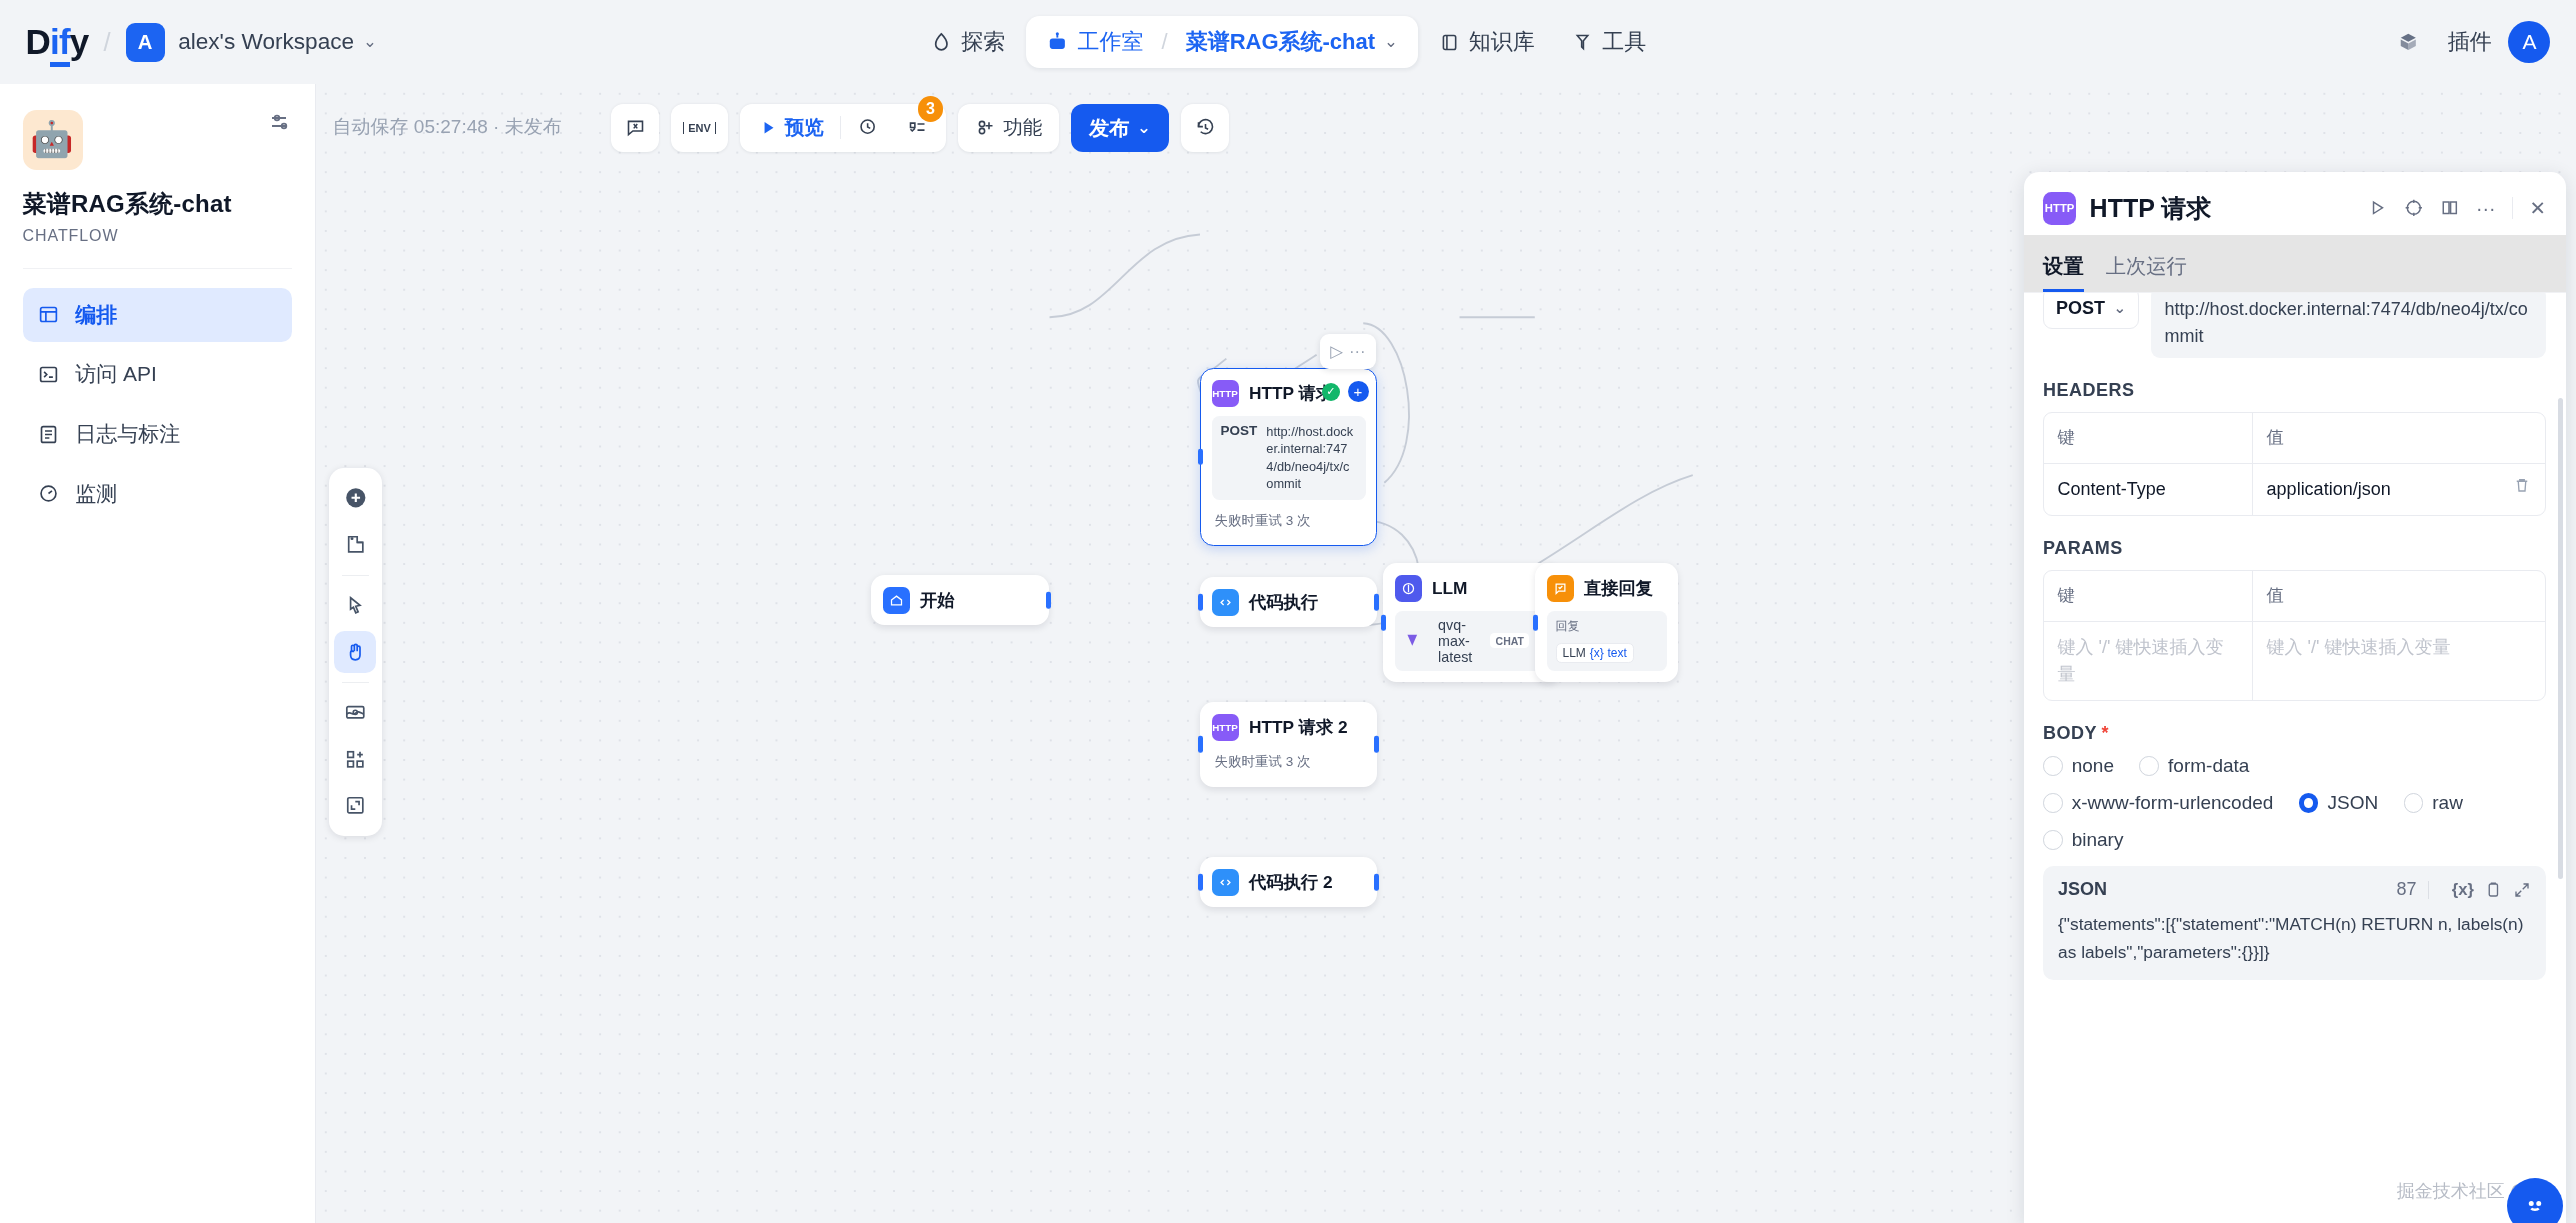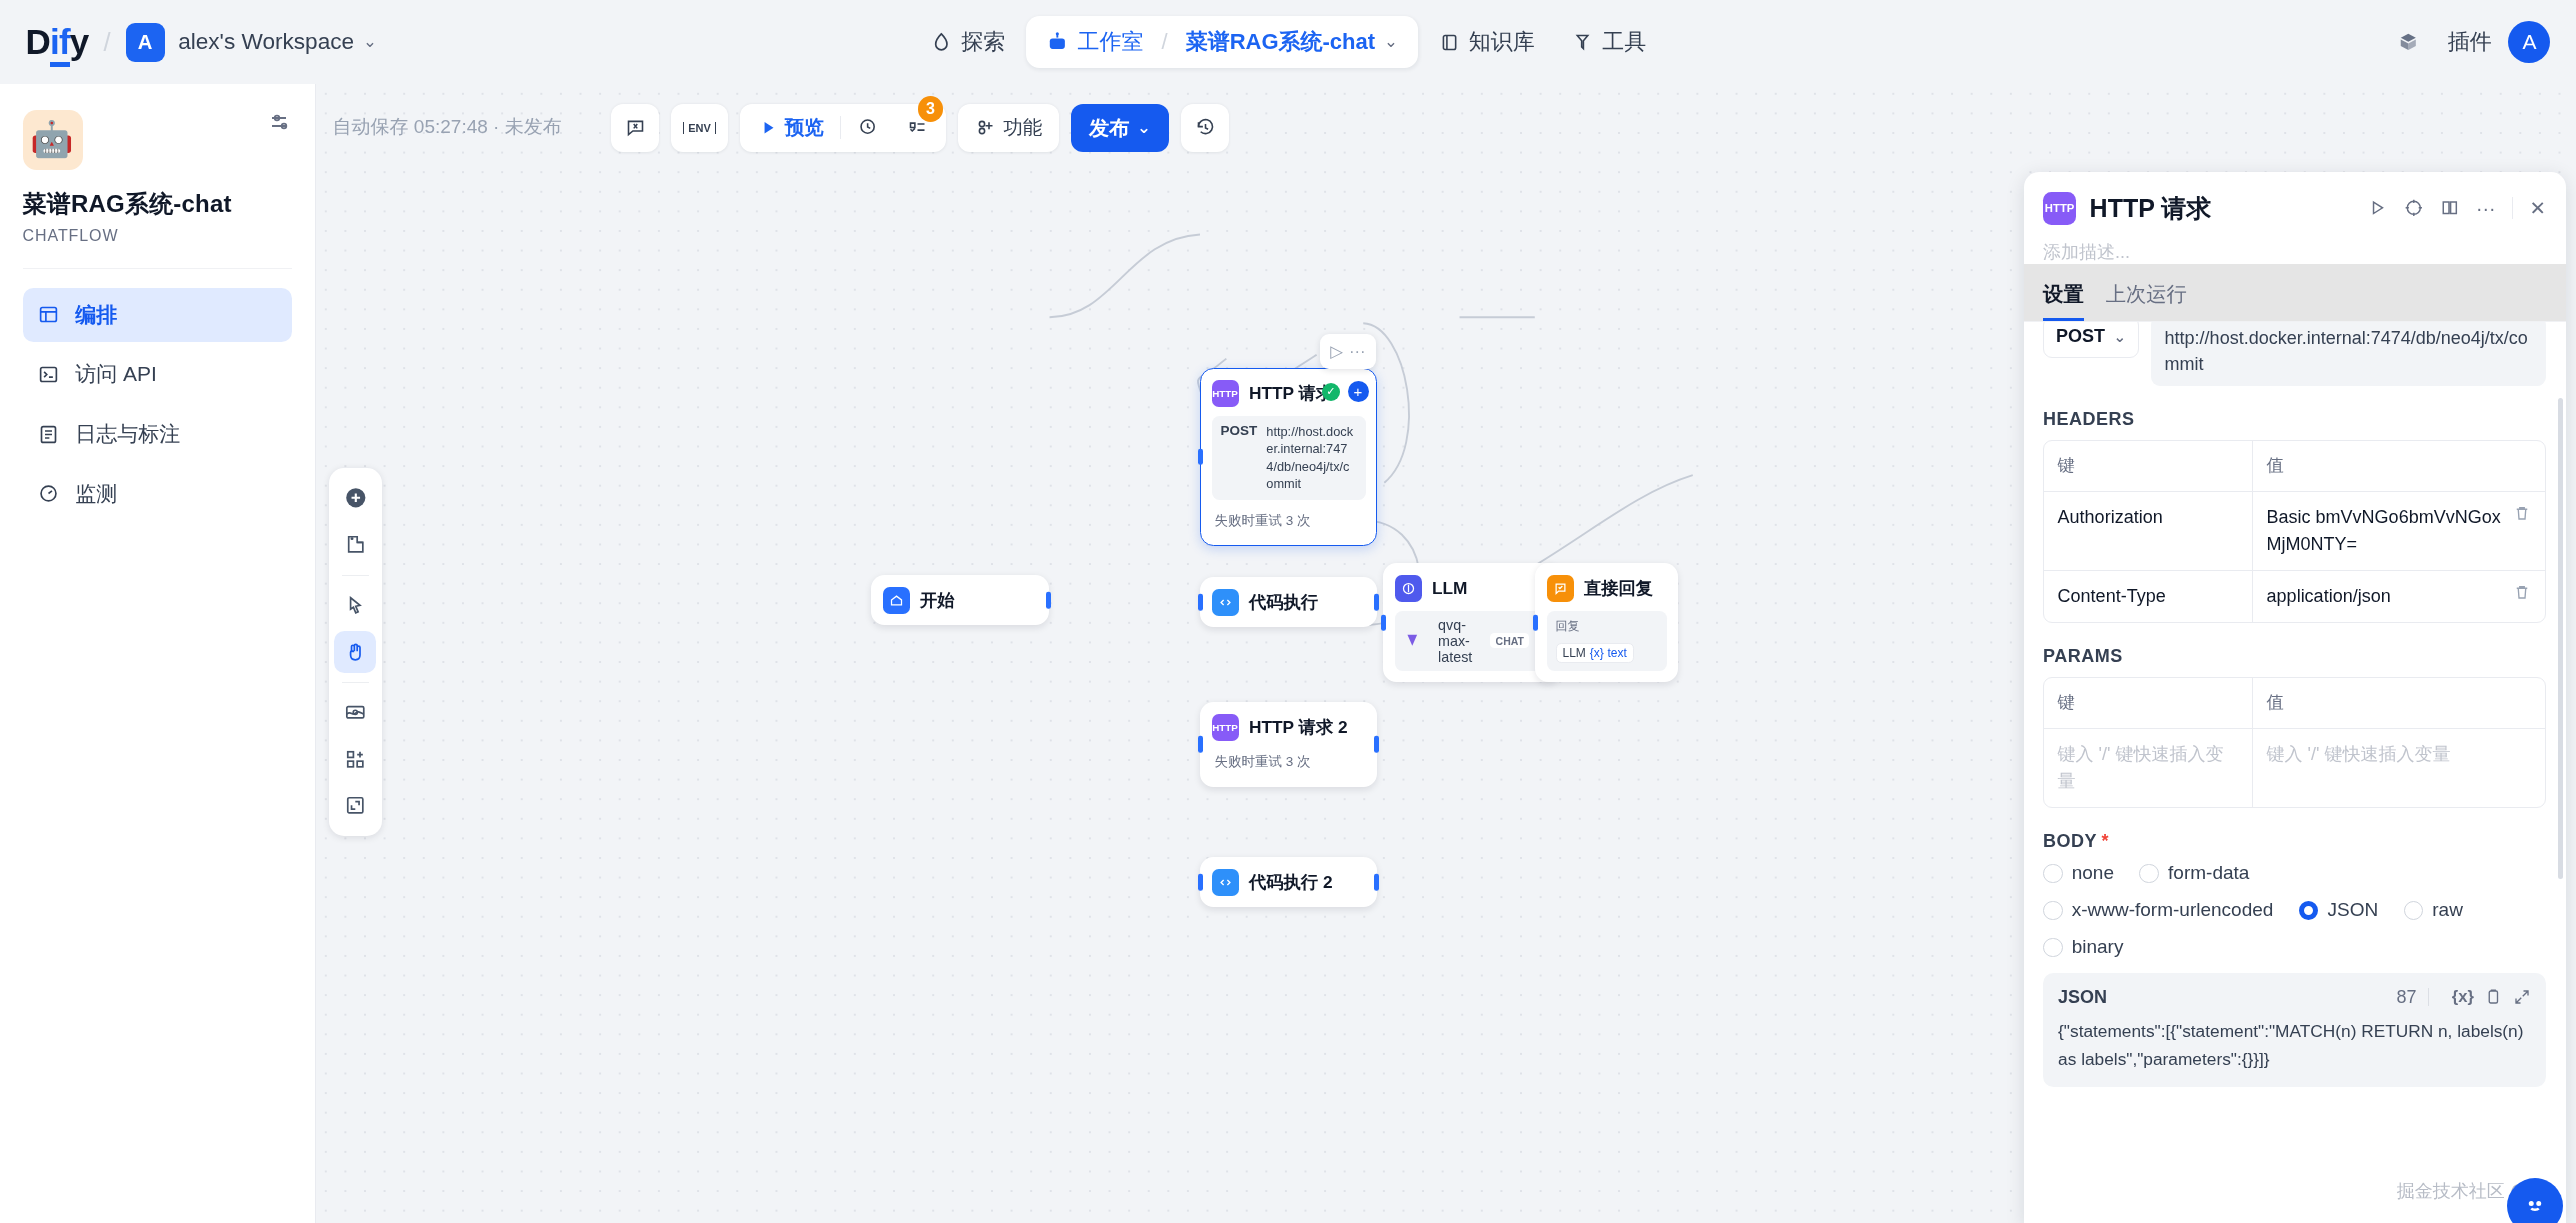--- a/index.html
+++ b/index.html
@@ -606,52 +606,40 @@
           <svg width="19.6" height="19.6" viewBox="0 0 24 24" fill="none" stroke="#676f83" stroke-width="1.8">
               <path d="M4 5h7v14H4zM13 5h7v14h-7z"></path>
             </svg>
         </span>
         <span>···</span>
         <span style="width:0.8px;height:22.6px;background:#e9ebf0;"></span>
         <span>✕</span>
       </div>
     </div>
 
-    <div class="p-desc">添加描述...</div>
 
     <div class="p-tabs">
       <div class="p-tab active">设置</div>
       <div class="p-tab">上次运行</div>
     </div>
 
     <div class="p-body">
       <div class="url-row">
         <div class="meth-sel">
           <span>POST</span>
           <span style="font-size:15px;color:#676f83;">⌄</span>
         </div>
         <div class="url-box">http://host.docker.internal:7474/db/neo4j/tx/commit</div>
       </div>
 
       <div class="sec-title">HEADERS</div>
       <div class="kv-table">
         <div class="kv-row">
           <div class="kv-cell k kv-head">键</div>
           <div class="kv-cell v kv-head">值</div>
-        </div>
-        <div class="kv-row">
-          <div class="kv-cell k">Authorization</div>
-          <div class="kv-cell v">
-            <span>Basic bmVvNGo6bmVvNGoxMjM0NTY=</span>
-            <span class="trash">
-              <svg width="18" height="18" viewBox="0 0 24 24" fill="none" stroke="#98a2b2" stroke-width="1.8">
-                  <path d="M5 7h14M9 7V5h6v2M7 7l1 13h8l1-13"></path>
-                </svg>
-            </span>
-          </div>
         </div>
         <div class="kv-row">
           <div class="kv-cell k">Content-Type</div>
           <div class="kv-cell v">
             <span>application/json</span>
             <span class="trash">
               <svg width="18" height="18" viewBox="0 0 24 24" fill="none" stroke="#98a2b2" stroke-width="1.8">
                   <path d="M5 7h14M9 7V5h6v2M7 7l1 13h8l1-13"></path>
                 </svg>
             </span>

